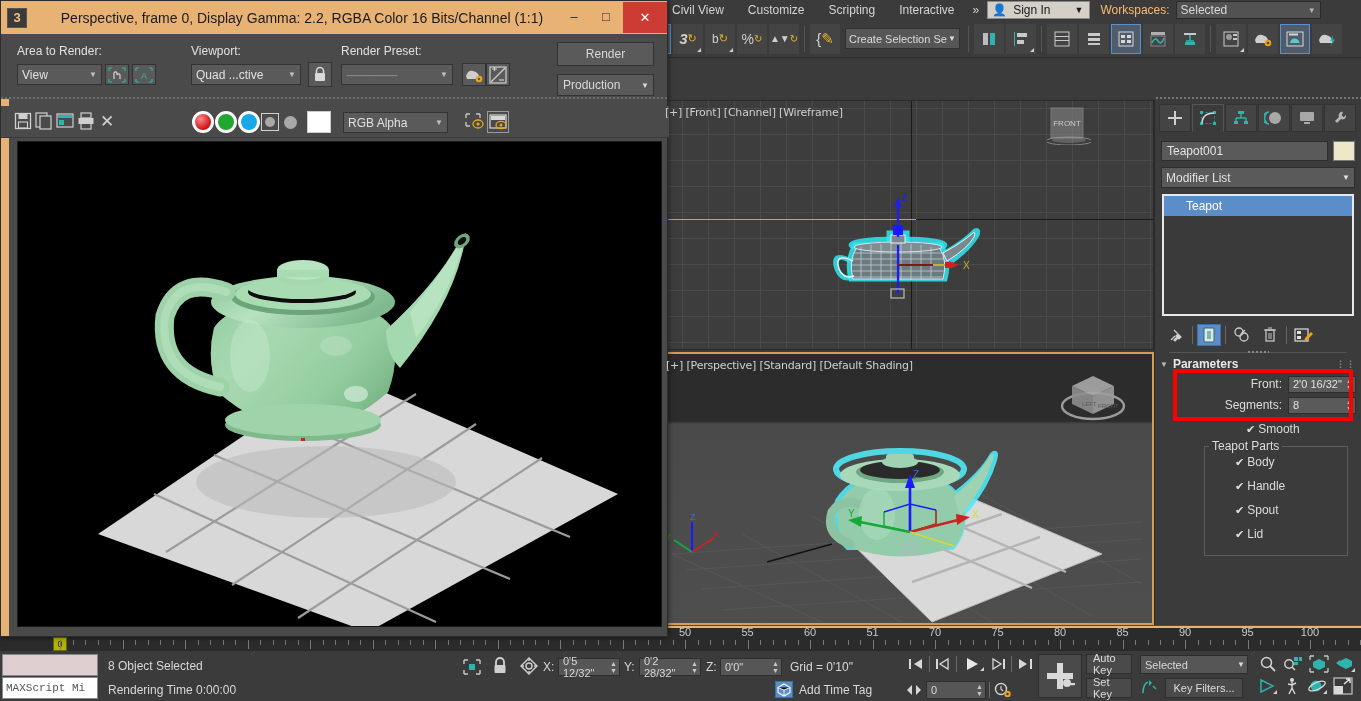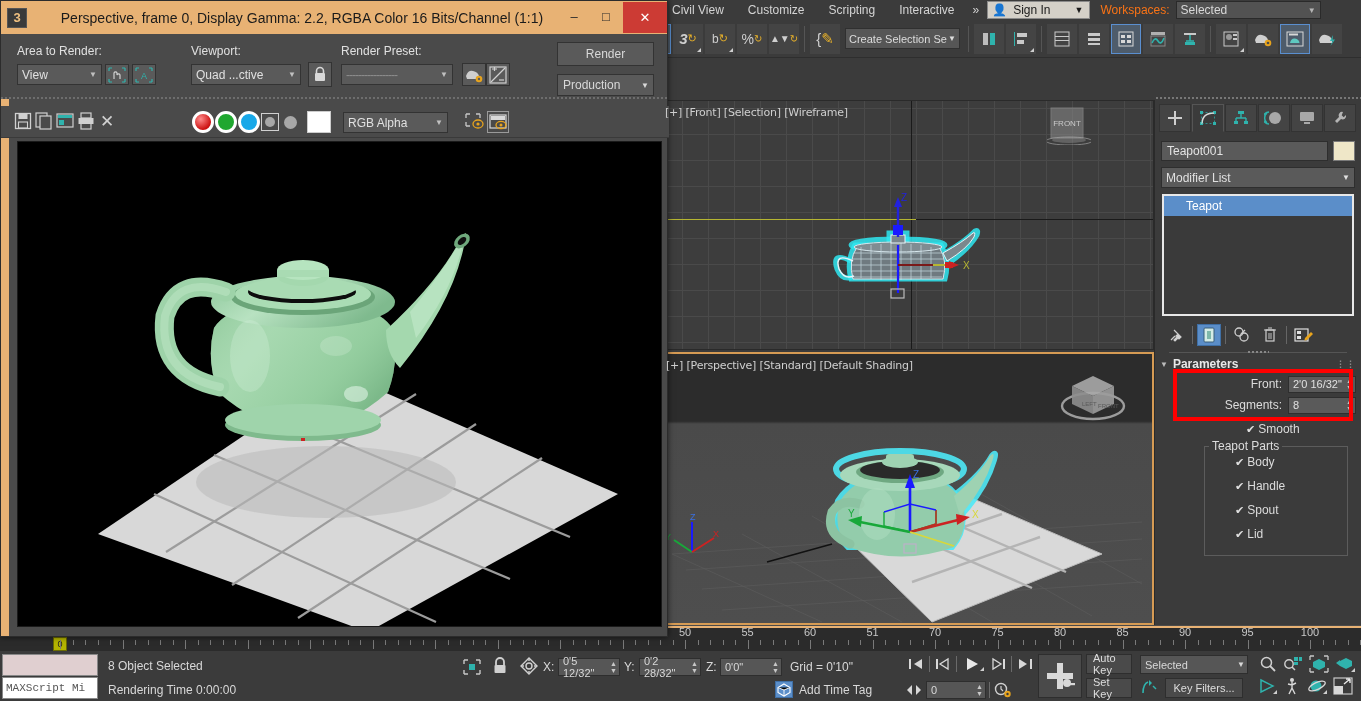--- a/index.html
+++ b/index.html
@@ -25,21 +25,21 @@
     line-height: 20px; white-space: nowrap;
   }
   .menu-chev { color: #cfcfcf; font-size: 12px; padding: 0 6px; }
   .signin {
     display: flex; align-items: center; gap: 6px;
     background: #d4d0c8; color: #1a1a1a; height: 18px;
     padding: 0 6px 0 4px; border: 1px solid #8a8a8a; font-size: 12px;
     margin-left: 2px;
   }
   .signin .dd { margin-left: 18px; font-size: 9px; }
-  .ws-label { font-size: 12px; color: #f97316; margin-left: 10px; }
+  .ws-label { font-size: 12px; color: #fdba74; margin-left: 10px; }
   .ws-combo {
     background: #525252; border: 1px solid #2a2a2a; height: 18px;
     width: 145px; font-size: 12px; color: #d8d8d8;
     display: flex; align-items: center; padding: 0 4px;
     justify-content: space-between; margin-left: 6px;
   }
   .ws-combo .dd { font-size: 8px; color: #b5b5b5; }
 
   
   .maintoolbar {
@@ -403,21 +403,21 @@
       </div>
     </div>
 
     <div class="vp-area">
 
       <div class="vp front">
         <div class="grid-front"></div>
         <div class="axis-h" style="top:118px;"></div>
         <div class="axis-v" style="left:250px;"></div>
         <div class="axis-y" style="left:0;top:118px;width:255px;"></div>
-        <div class="vp-label">[+] [Front] [Selection] [Wireframe]</div>
+        <div class="vp-label">[+] [Front] [Channel] [Wireframe]</div>
 
         <svg width="494" height="250" style="position:absolute;left:0;top:0;">
           <g>
 
             <path d="M190 178 Q185 160 194 144 L280 144 Q289 160 284 178 Z" fill="none" stroke="#2ee6f0" stroke-width="5" opacity="0.85"></path>
             <ellipse cx="237" cy="144" rx="47" ry="6" fill="none" stroke="#2ee6f0" stroke-width="5" opacity="0.85"></ellipse>
             <path d="M190 160 Q170 150 176 168 Q181 180 192 176" fill="none" stroke="#2ee6f0" stroke-width="5" opacity="0.85"></path>
             <path d="M284 152 Q305 140 314 130 Q318 128 316 134 Q308 148 288 162" fill="none" stroke="#2ee6f0" stroke-width="5" opacity="0.85"></path>
             <rect x="228" y="132" width="18" height="10" fill="none" stroke="#2ee6f0" stroke-width="5" opacity="0.85"></rect>
 

